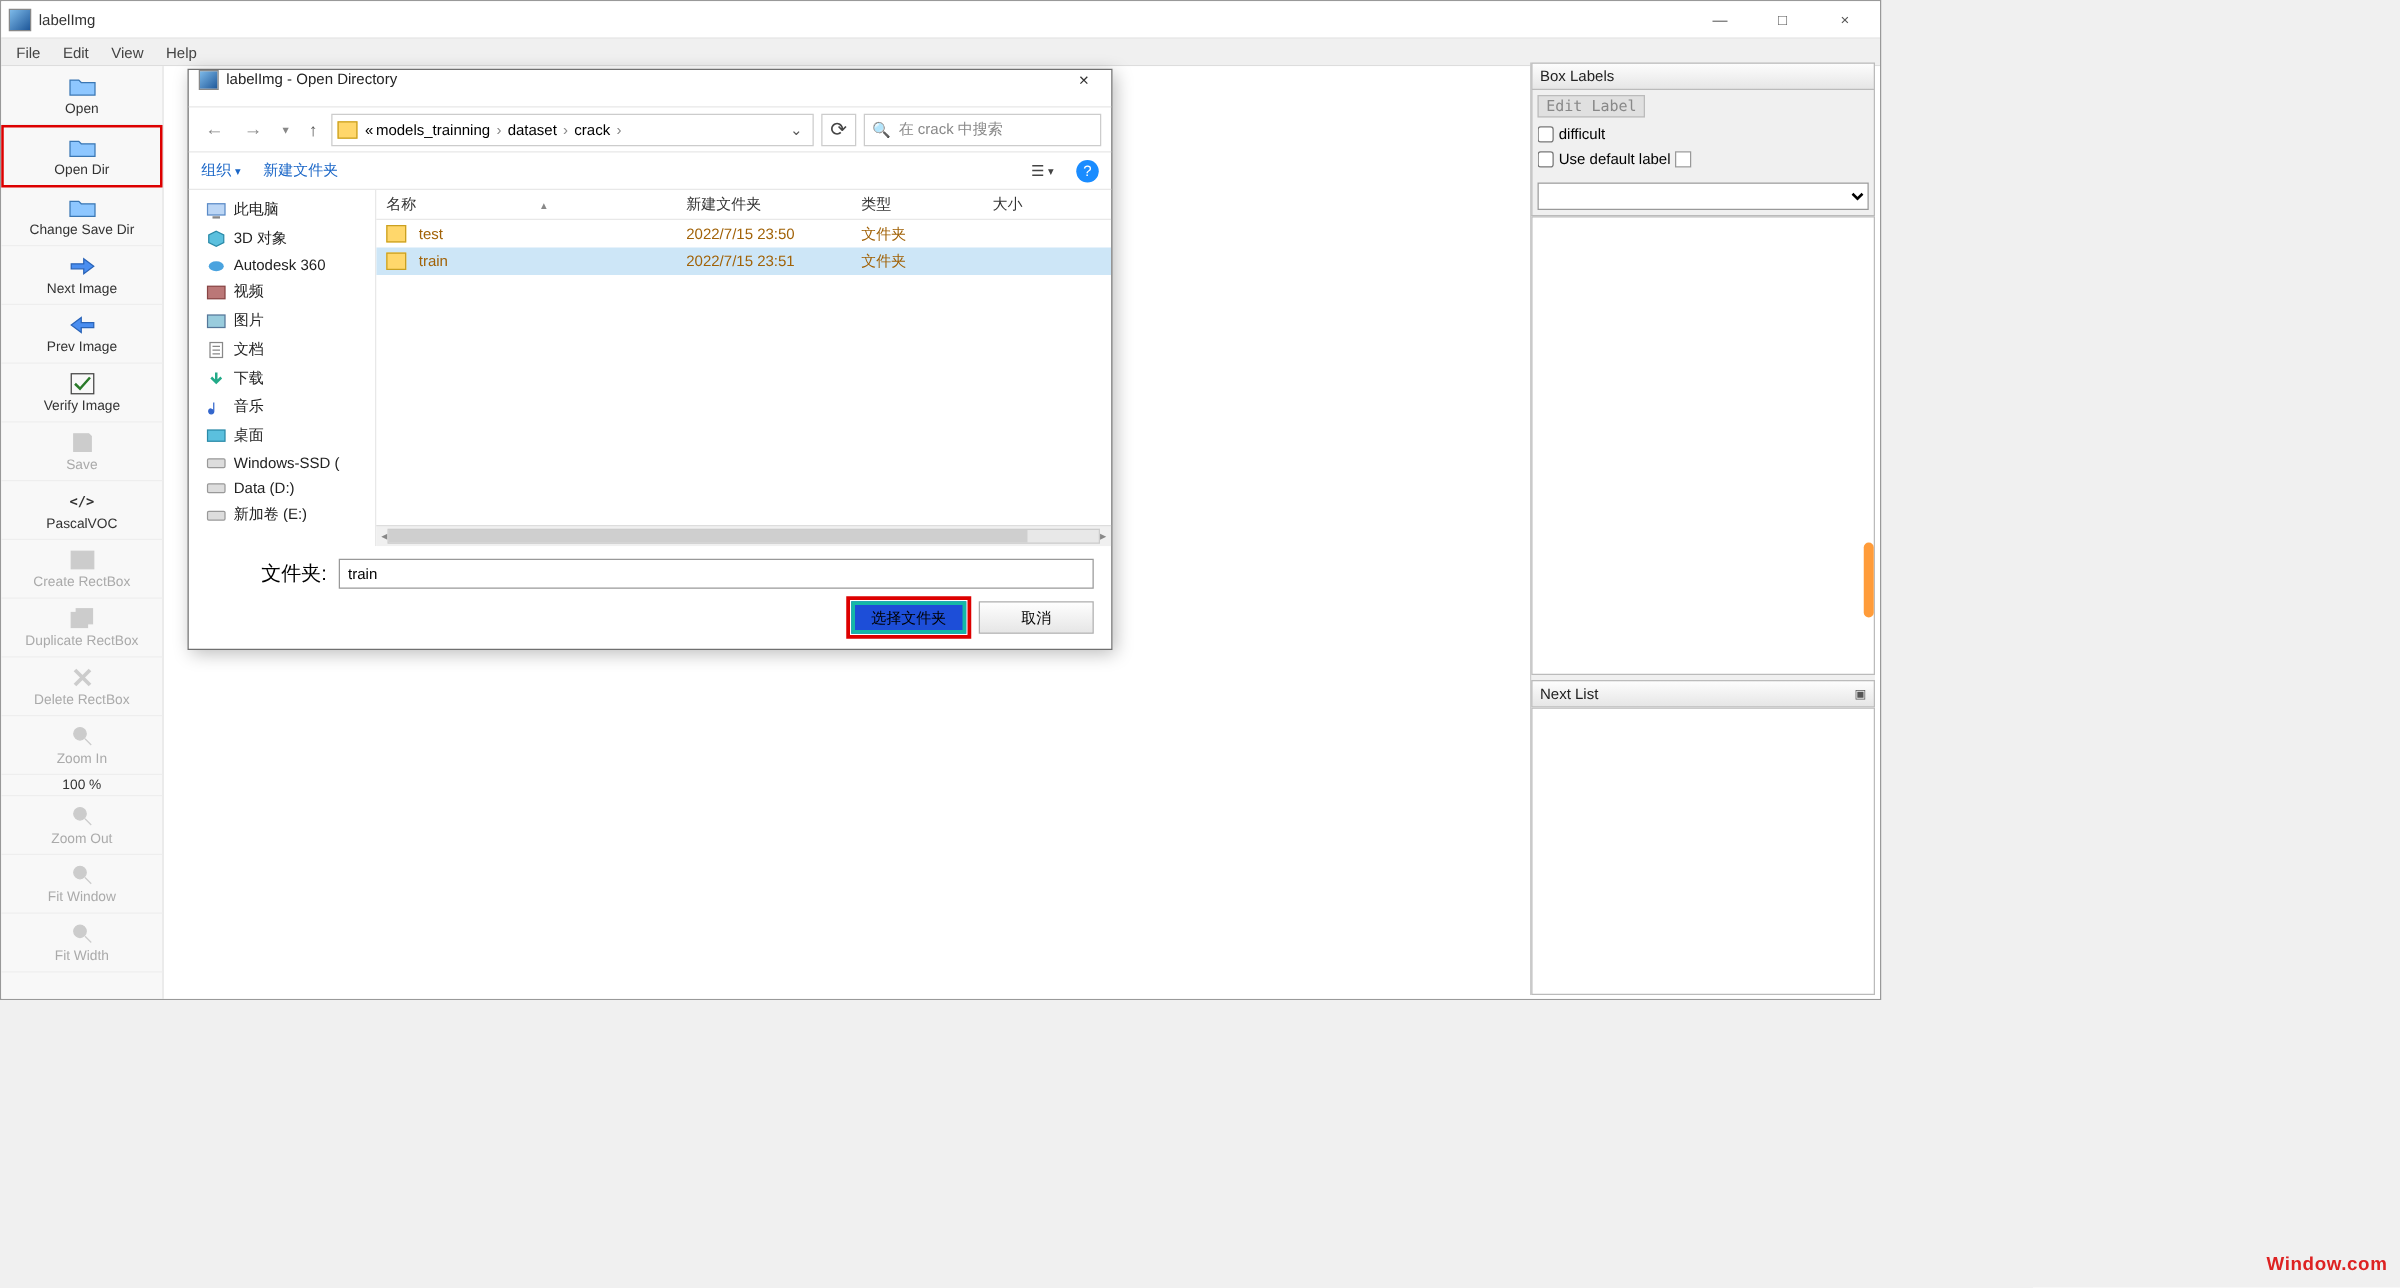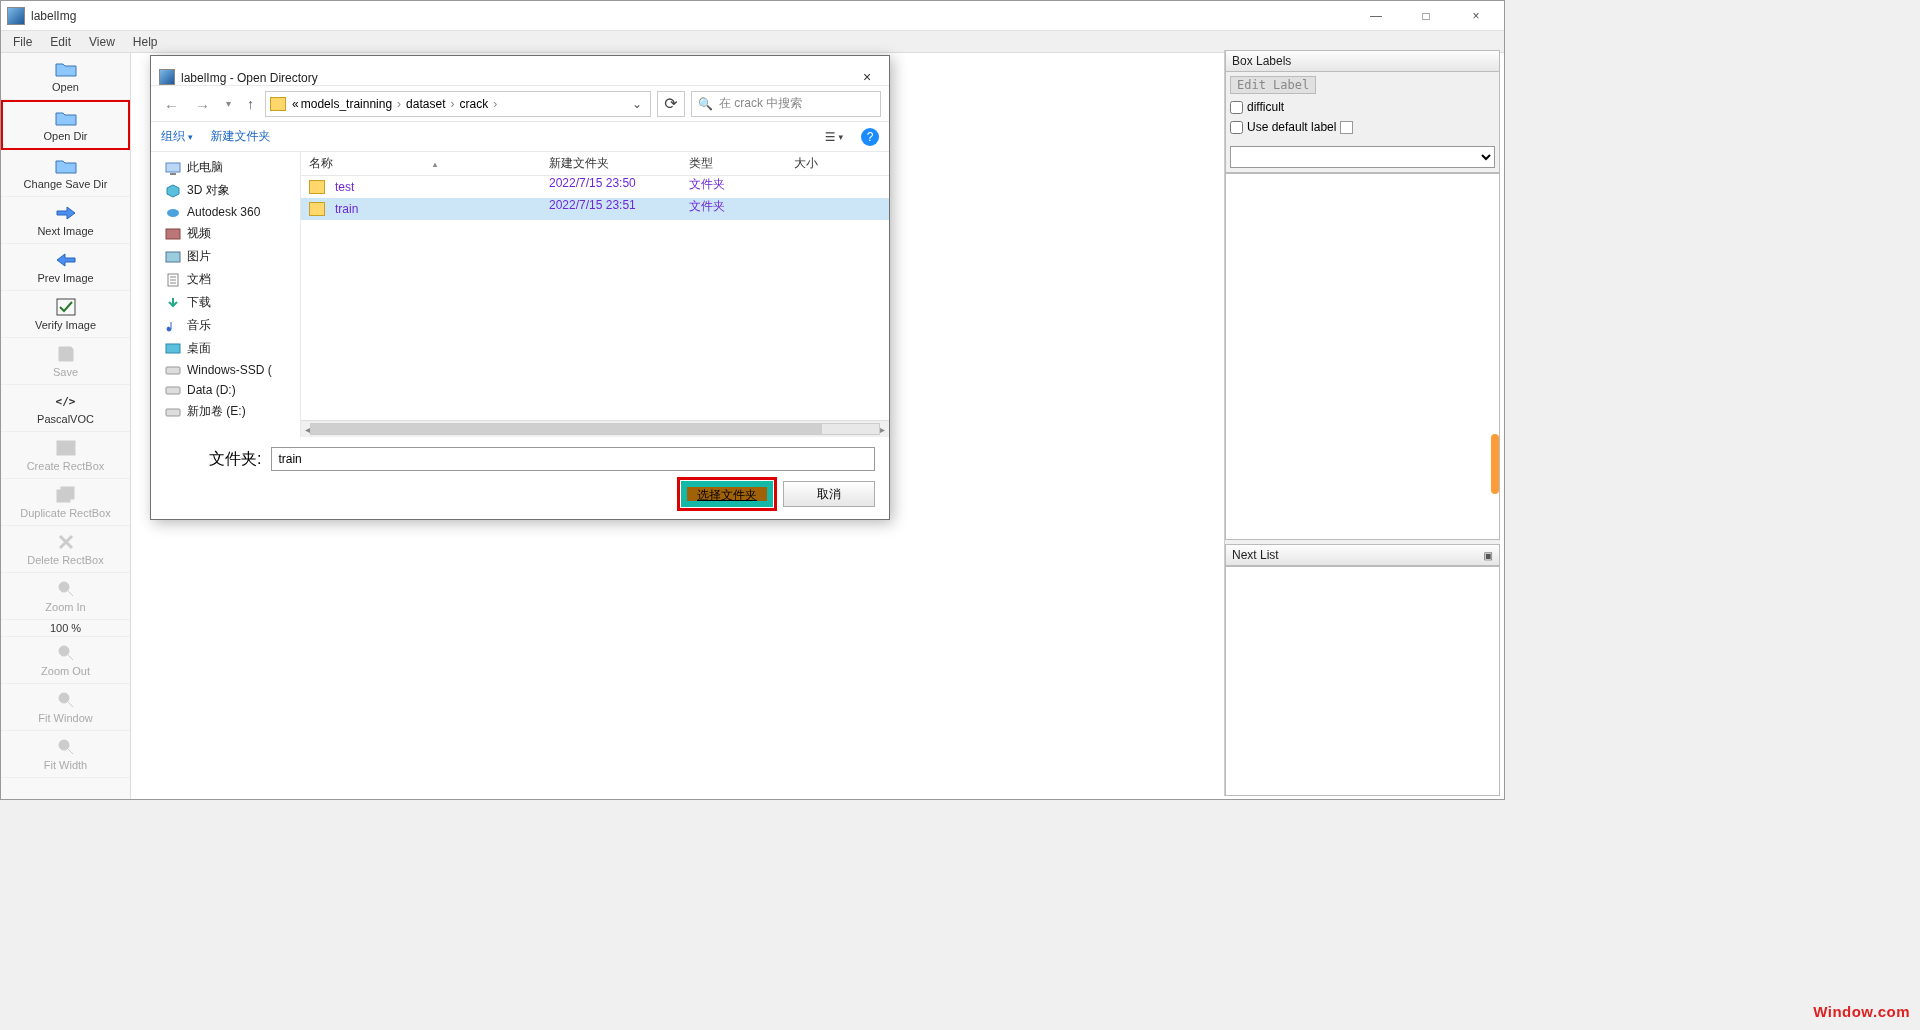--- a/index.html
+++ b/index.html
@@ -37,21 +37,21 @@
 .chk input { width:13px; height:13px; }
 .default-label-input { border:1px solid #999; height:20px; width:120px; background:#fff; }
 .label-dropdown { width:100%; height:22px; border:1px solid #999; background:#fff; margin-top:6px; }
 .label-list { background:#fff; border:1px solid #bbb; flex:1; min-height:200px; }
 .filelist-panel { margin-top:4px; }
 .filelist-panel .panel-header { display:flex; justify-content:space-between; align-items:center;}
 .filelist-body { background:#fff; border:1px solid #bbb; height:230px; }
 
 
 .dialog { position:absolute; left:150px; top:55px; width:740px; height:465px; background:#fff; border:1px solid #707070; box-shadow:3px 3px 14px rgba(0,0,0,.28); display:flex; flex-direction:column; }
-.dlg-title { height:30px; display:flex; align-items:flex-end; padding:0 8px; border-bottom:1px solid #e8e8e8;}
+.dlg-title { height:30px; display:flex; align-items:flex-start; padding:0 8px; border-bottom:1px solid #e8e8e8;}
 .dlg-title .t { flex:1; font-size:12px; color:#222; }
 .dlg-title .dlg-close { width:28px; text-align:center; font-size:14px; color:#333; }
 .dlg-nav { height:36px; display:flex; align-items:center; padding:0 8px; gap:6px; border-bottom:1px solid #e8e8e8; }
 .nav-arrow { color:#888; font-size:15px; padding:0 5px; }
 .nav-up { color:#555; font-size:14px; padding:0 5px; }
 .crumb-box { flex:1; border:1px solid #ccc; height:26px; display:flex; align-items:center; padding:0 4px; font-size:12px; gap:2px; }
 .crumb-box .folder-ico { width:16px; height:14px; background:#ffd76b; border:1px solid #caa021; margin-right:4px;}
 .crumb-sep { color:#888; padding:0 3px; }
 .crumb-drop { margin-left:auto; color:#555; padding:0 4px; }
 .refresh-btn { width:28px; height:26px; border:1px solid #ccc; display:flex; align-items:center; justify-content:center; color:#444; }
@@ -68,33 +68,33 @@
 .tree-item .ti-ico { width:16px; height:14px; flex-shrink:0; }
 .dlg-list { flex:1; display:flex; flex-direction:column;}
 .list-header { display:flex; font-size:12px; color:#333; border-bottom:1px solid #e8e8e8; height:24px; align-items:center;}
 .list-header > div { padding:0 8px; }
 .col-name { width:240px; display:flex; align-items:center; gap:4px;}
 .col-date { width:140px; }
 .col-type { width:105px; }
 .col-size { width:40px; }
 .sort-ind { color:#888; font-size:9px;}
 .list-rows { flex:1; overflow:auto;}
-.list-row { display:flex; height:22px; font-size:12px; color:#6d28d9; padding:0 0;}
+.list-row { display:flex; align-items:center; height:22px; font-size:12px; color:#a16207; padding:0 0;}
 .list-row.selected { background:#cde6f7; }
 .list-row .c { padding:0 8px; }
 .list-row .folder-ico { width:16px; height:14px; background:#ffd76b; border:1px solid #caa021; margin-right:6px; display:inline-block;}
 .list-hscroll { height:17px; background:#f0f0f0; border-top:1px solid #ddd; display:flex; align-items:center; padding:0 4px;}
 .list-hscroll .track { flex:1; height:12px; background:#e8e8e8; border:1px solid #ccc; position:relative;}
 .list-hscroll .thumb { position:absolute; left:0; top:0; width:90%; height:100%; background:#cfcfcf;}
 .dlg-footer-row1 { display:flex; align-items:center; gap:10px; padding:10px 14px 0 14px;}
 .dlg-footer-row1 .flabel { font-size:16px; min-width:44px; text-align:right; margin-left:44px;}
 .folder-input { flex:1; height:24px; border:1px solid #999; padding:0 6px; font-size:12px; }
 .dlg-footer-row2 { display:flex; justify-content:flex-end; gap:10px; padding:10px 14px 12px 14px;}
 .dlg-btn { min-width:92px; height:26px; border:1px solid #adadad; background:linear-gradient(#fefefe,#e6e6e6); font-size:12px; }
-.dlg-btn.primary-hl { outline:3px solid #d00; outline-offset:1px; border:6px solid #14b8a6; background:#a16207;text-decoration:underline;}
+.dlg-btn.primary-hl { outline:3px solid #d00; outline-offset:1px; border:3px solid #14b8a6; background:#1d4ed8;}
 
 
 .watermark { position:absolute; right:10px; bottom:10px; color:#d22; font-size:15px; font-family:Arial; font-weight:bold; letter-spacing:.5px;}
 
 
 .rp-scroll { position:absolute; right:0; top:260px; width:8px; height:60px; background:#ff9c3a; border-radius:4px;}
 </style>
 </head>
 <body>
 

